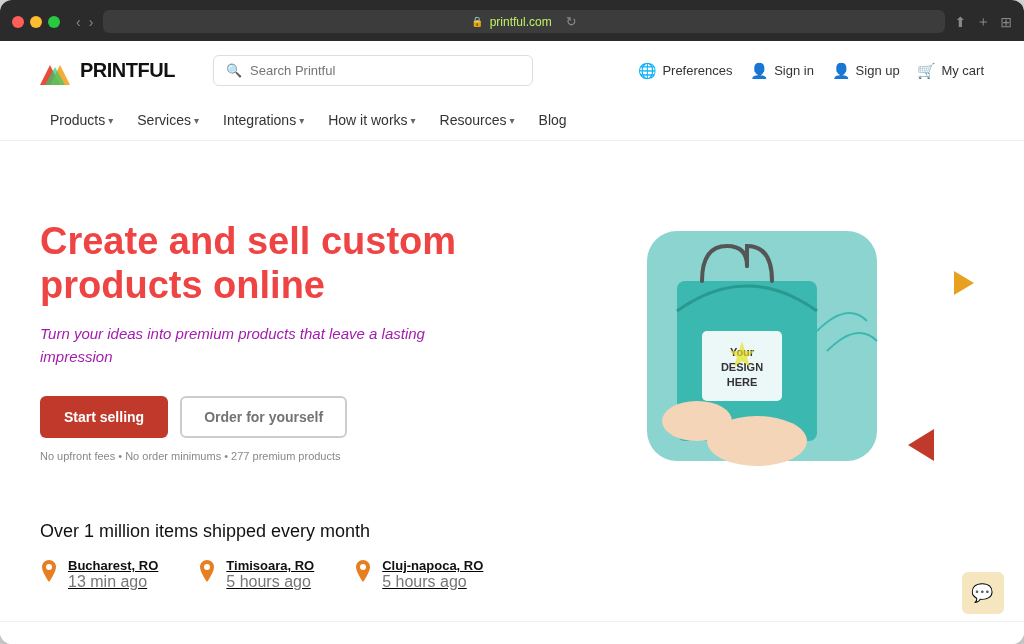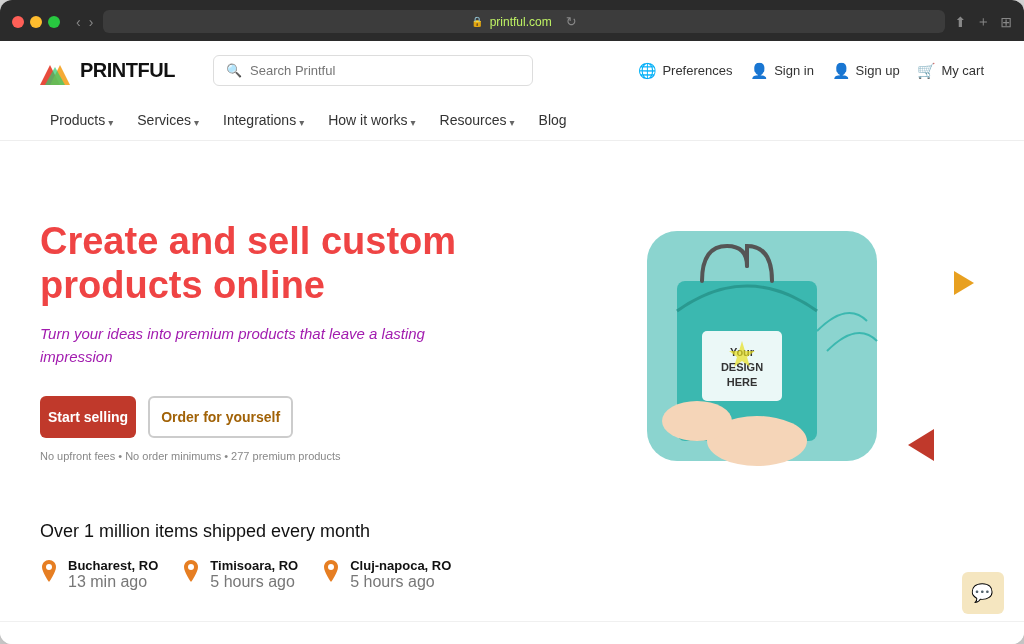--- a/index.html
+++ b/index.html
@@ -154,21 +154,21 @@
     .header-action-icon { font-size: 15px; color: #666; }
     
     .site-nav {
       display: flex;
       align-items: center;
       gap: 4px;
       padding: 0;
     }
     .nav-item {
       display: flex;
-      align-items: flex-end;
+      align-items: center;
       gap: 3px;
       font-size: 14px;
       color: #333;
       padding: 12px 10px;
       cursor: pointer;
       text-decoration: none;
       white-space: nowrap;
     }
     .nav-chevron { font-size: 10px; color: #666; }
     
@@ -204,31 +204,31 @@
     .hero-buttons {
       display: flex;
       gap: 12px;
       margin-bottom: 12px;
     }
     .btn-primary {
       background: #c0392b;
       color: #fff;
       border: none;
       border-radius: 6px;
-      padding: 12px 8px;
+      padding: 12px 24px;
       font-size: 14px;
       font-weight: 600;
       cursor: pointer;
     }
     .btn-secondary {
       background: #fff;
-      color: #a16207;
+      color: #737373;
       border: 2px solid #ccc;
       border-radius: 6px;
-      padding: 11px 11px;
+      padding: 11px 22px;
       font-size: 14px;
       font-weight: 600;
       cursor: pointer;
     }
     .hero-footnote {
       font-size: 11px;
       color: #888;
     }
     .hero-image-area {
       flex: 1;
@@ -243,21 +243,22 @@
       padding: 0 40px 30px;
     }
     .shipping-title {
       font-size: 18px;
       font-weight: 400;
       color: #111;
       margin-bottom: 16px;
     }
     .shipping-locations {
       display: flex;
-      gap: 24px;
+      gap: 40px;
+      text-decoration: underline;
     }
     .shipping-location {
       display: flex;
       align-items: flex-start;
       gap: 10px;
     }
     .pin-icon {
       width: 18px;
       height: 22px;
       flex-shrink: 0;

